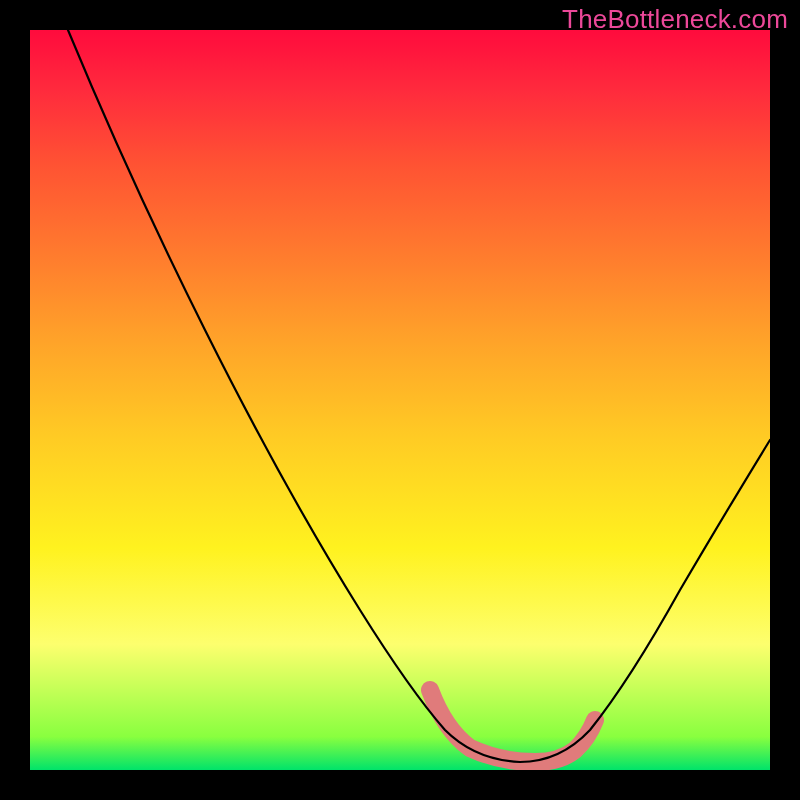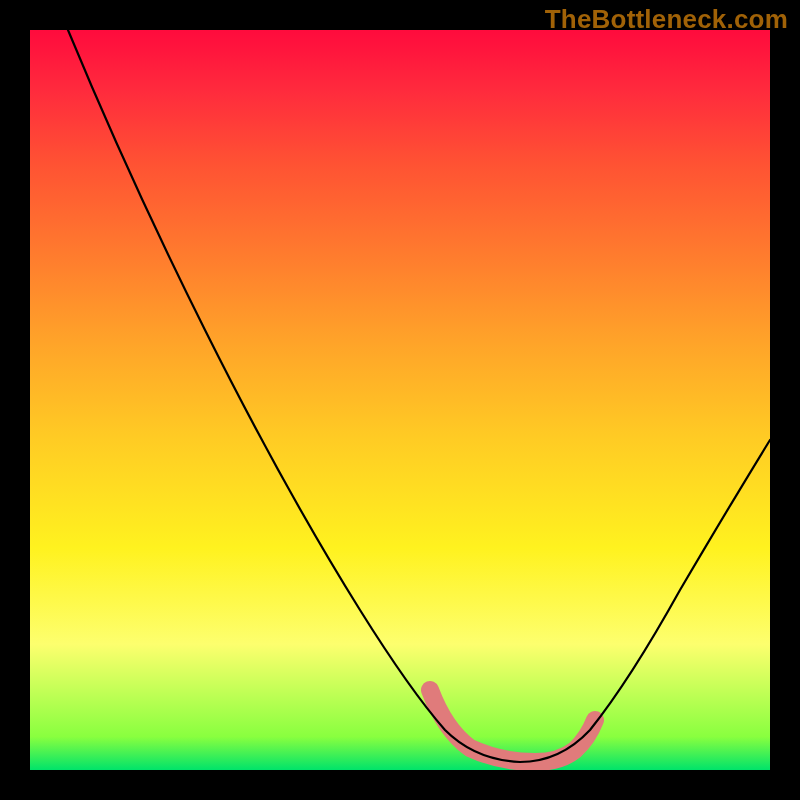--- a/index.html
+++ b/index.html
@@ -14,23 +14,23 @@
   .frame {
     position: relative;
     width: 800px;
     height: 800px;
     background: #000;
   }
   .watermark {
     position: absolute;
     top: 4px;
     right: 12px;
-    color: #a16207;
+    color: #ec4899;
     font-size: 26px;
-    font-weight: 700;
+    font-weight: 400;
     letter-spacing: 0.2px;
     z-index: 10;
   }
   .plot {
     position: absolute;
     left: 30px;
     top: 30px;
     width: 740px;
     height: 740px;
     overflow: hidden;

